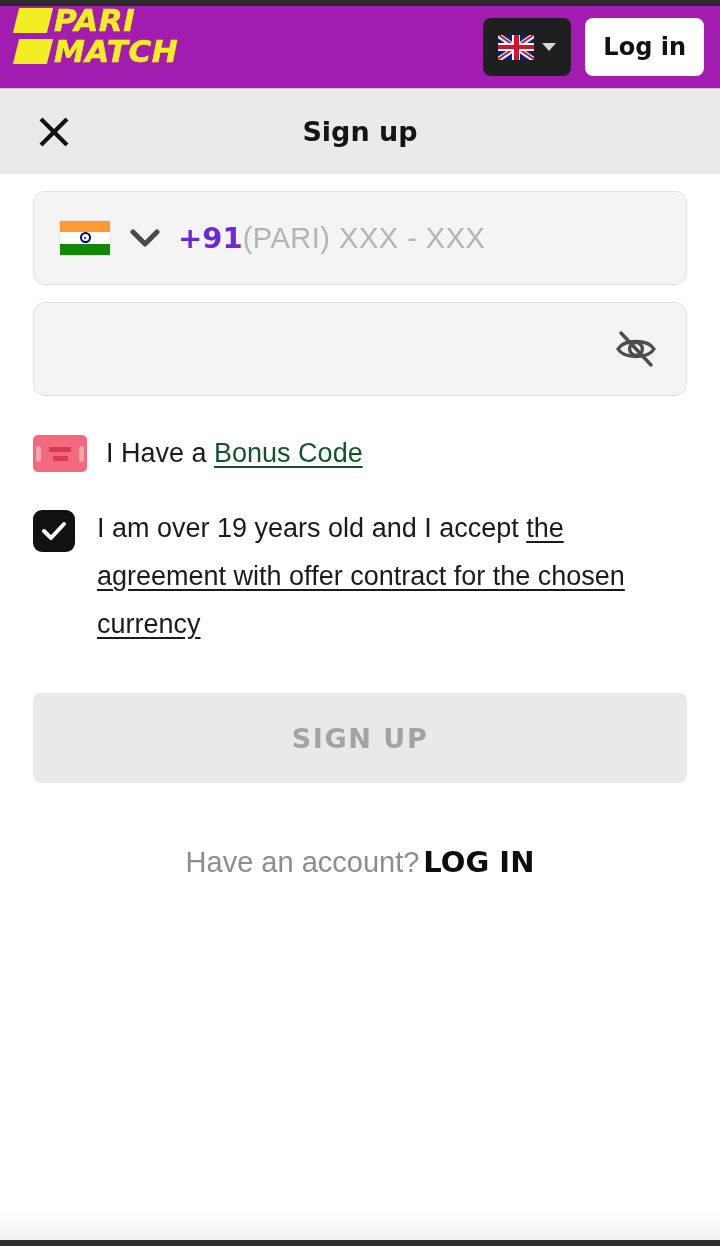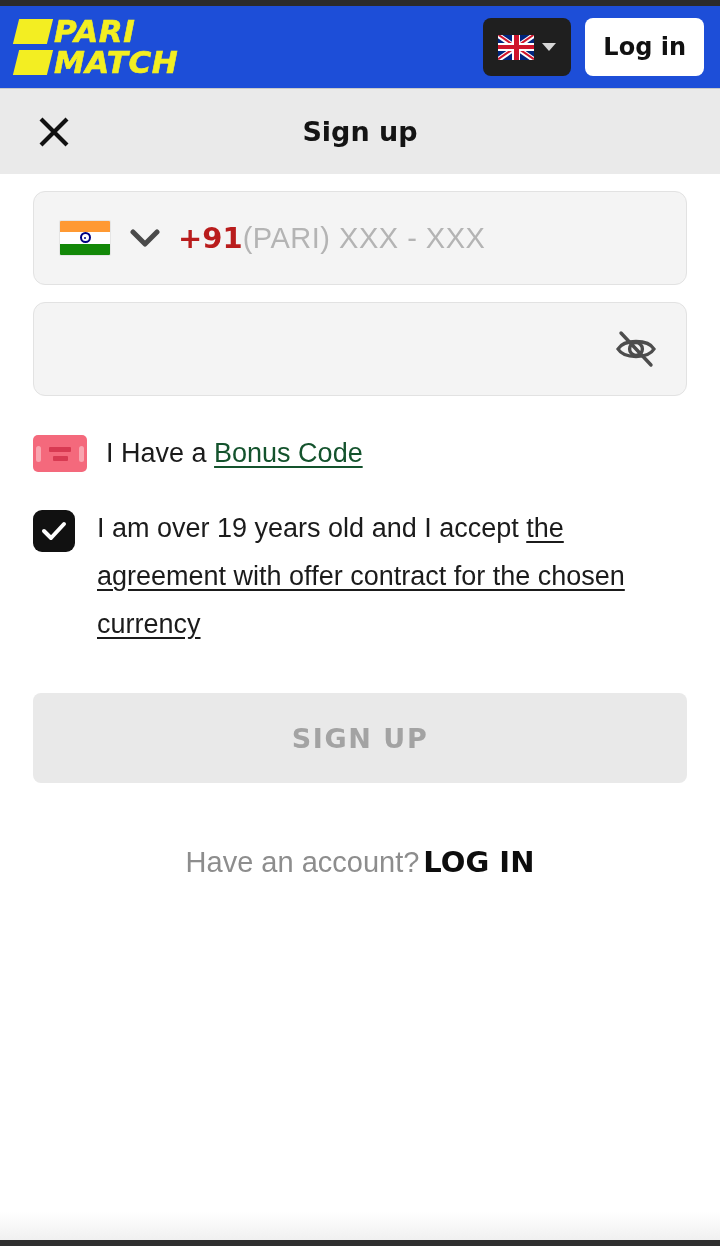--- a/index.html
+++ b/index.html
@@ -22,22 +22,22 @@
   .top-strip {
     position: absolute; top: 0; left: 0;
     width: 720px; height: 6px;
     background: #2b2b2b;
   }
 
   
   .brand-header {
     position: absolute; top: 6px; left: 0;
     width: 720px; height: 82px;
-    background: #1d4ed8;
-    display: flex; align-items: center;
+    background: #a21caf;
+    display: flex; 
   }
 
   .logo {
     margin-left: 16px;
     display: flex; flex-direction: column;
     line-height: 0.94;
     user-select: none;
   }
   .logo-row { display: flex; align-items: center; }
   .logo-slab {
@@ -199,21 +199,21 @@
     margin-left: 20px;
     flex: none;
     display: flex; align-items: center;
     cursor: pointer;
   }
 
   .dial-code {
     margin-left: 18px;
     font-size: 29px;
     font-weight: 700;
-    color: #b91c1c;
+    color: #6d28d9;
     font-family: "DejaVu Sans", sans-serif;
   }
   .phone-placeholder {
     font-size: 29px;
     color: #b4b4b4;
     letter-spacing: .5px;
   }
 
   .pw-box { justify-content: flex-end; }
   .eye-off {

